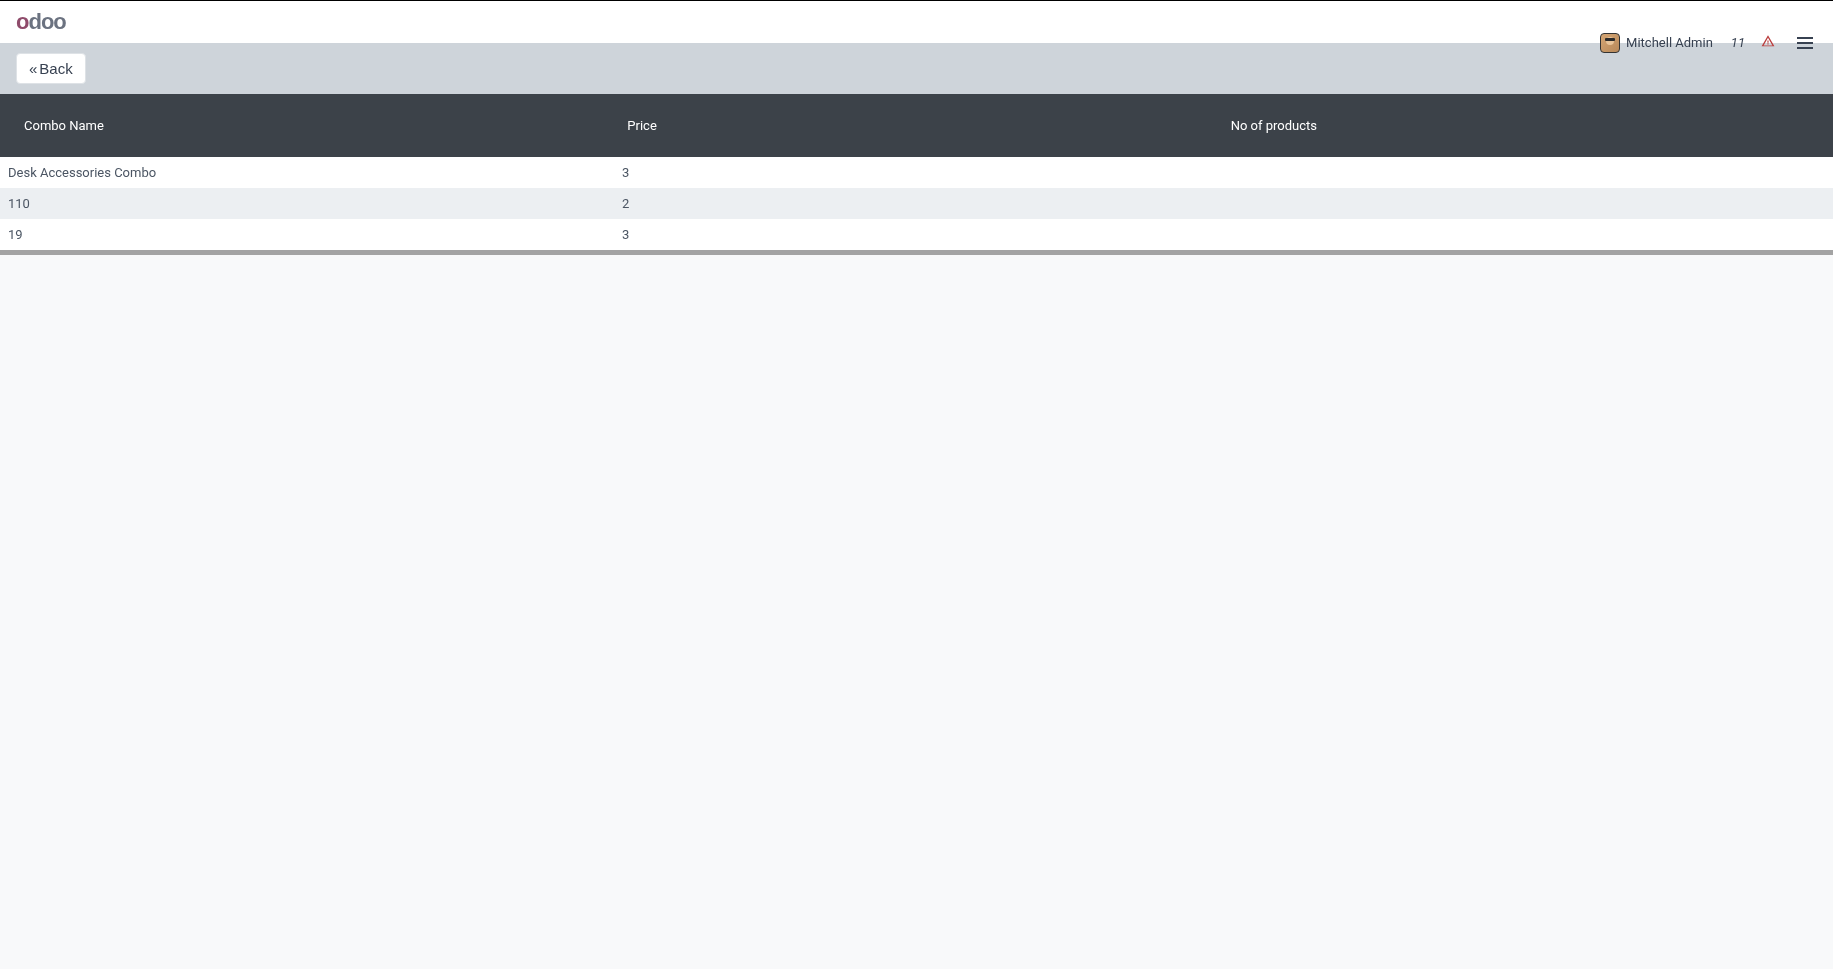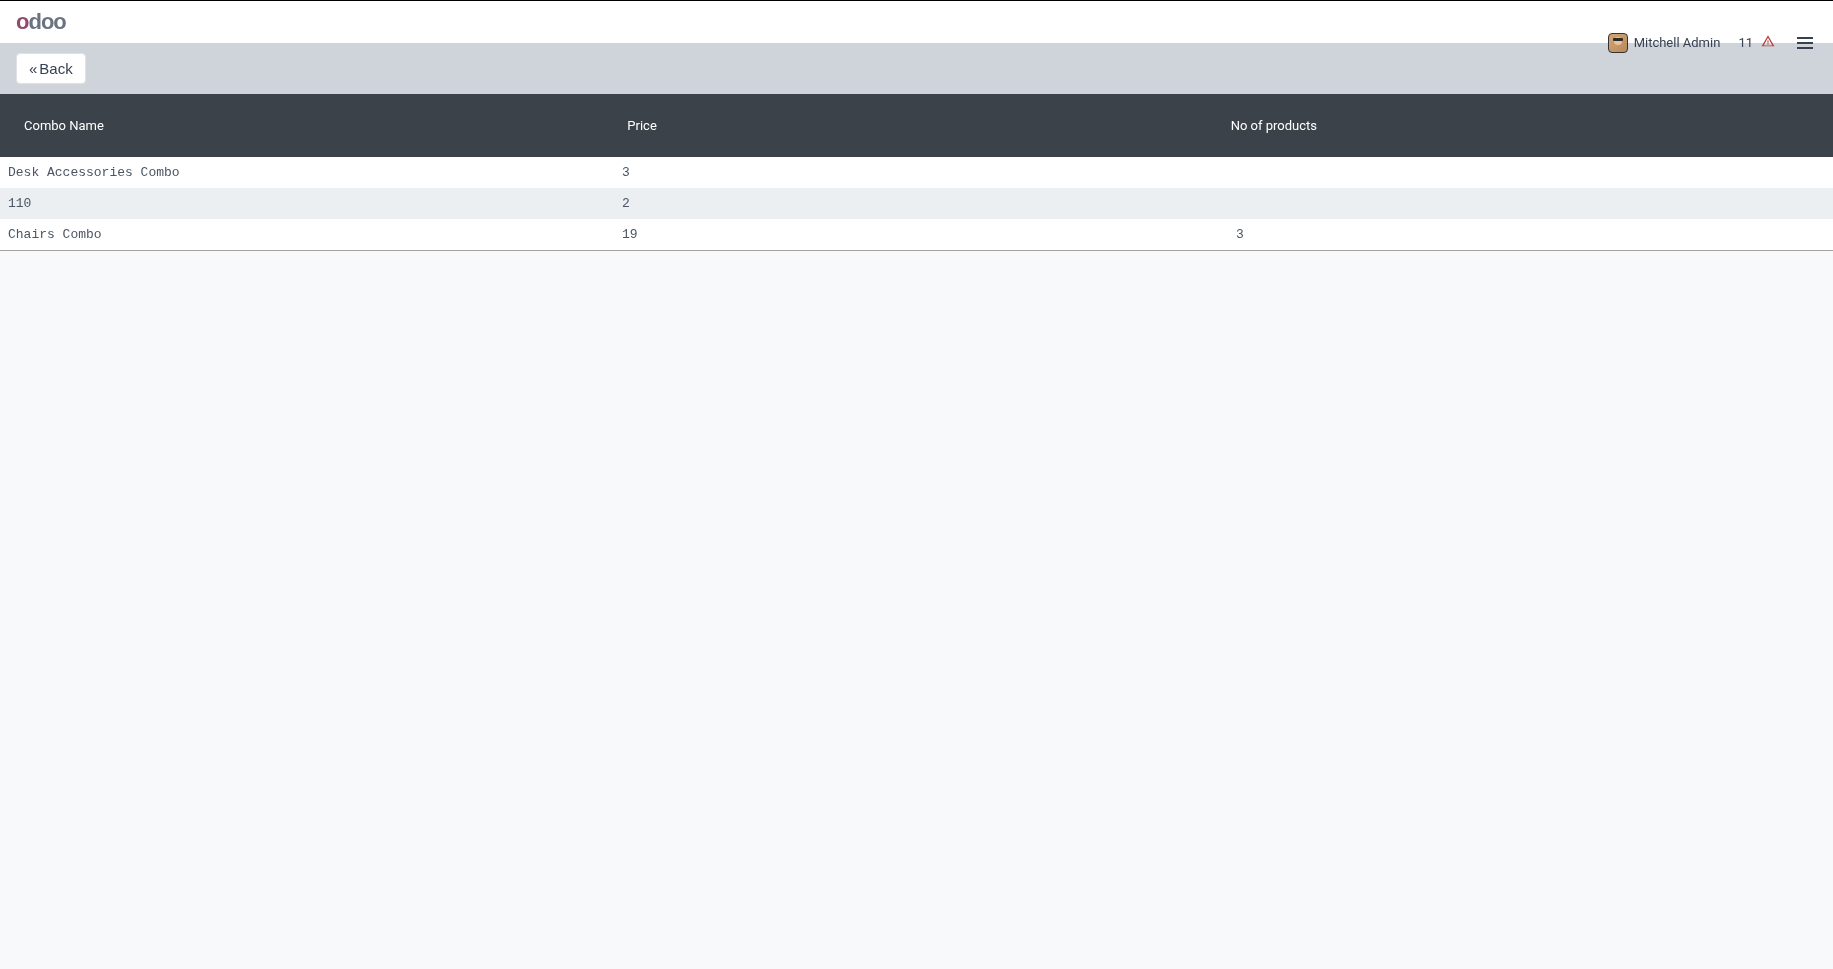--- a/index.html
+++ b/index.html
@@ -80,22 +80,23 @@
       background: #2a2a2a;
       border-radius: 1px;
     }
     .user-name {
       color: #374151;
       font-size: 13px;
     }
     .notif-section {
       display: flex;
       align-items: center;
-      gap: 8px;
-      cursor: pointer;
+      gap: 16px;
+      cursor: pointer;
+      font-style: italic;
     }
     .notif-count {
       color: #374151;
       font-size: 13px;
     }
     .warning-icon {
       color: #bb3e3e;
       font-size: 14px;
     }
     .hamburger {
@@ -157,22 +158,21 @@
       flex: 1;
     }
     .table-header .col {
       font-weight: 400;
       font-size: 13px;
     }
     .table-body .col {
       color: #4b5563;
     }
     .table-body {
-      border-bottom: 1px solid #a3a3a3;
-      font-family: Liberation Mono, monospace;
+      border-bottom: 5px solid #a3a3a3;
     }
     .table-row {
       cursor: pointer;
     }
   </style>
 </head>
 <body>
 
 <div class="top-border"></div>
 
@@ -220,17 +220,16 @@
 <div class="table-body">
   <div class="table-row">
     <div class="col col-name">Desk Accessories Combo</div>
     <div class="col col-count">3</div>
   </div>
   <div class="table-row">
     <div class="col col-price">110</div>
     <div class="col col-count">2</div>
   </div>
   <div class="table-row">
-    <div class="col col-name">Chairs Combo</div>
     <div class="col col-price">19</div>
     <div class="col col-count">3</div>
   </div>
 </div>
 
 </body></html>

